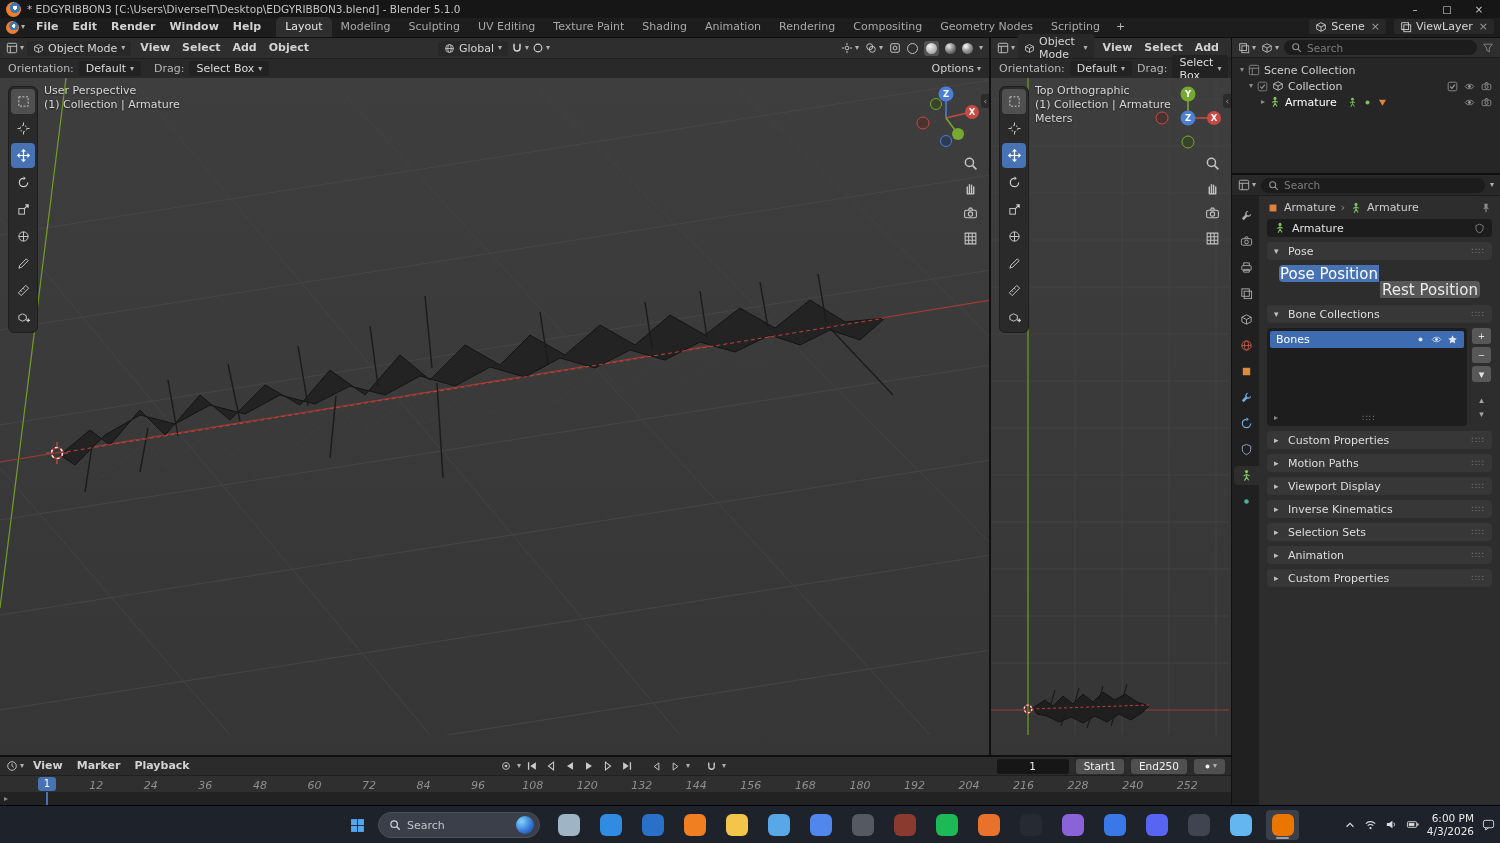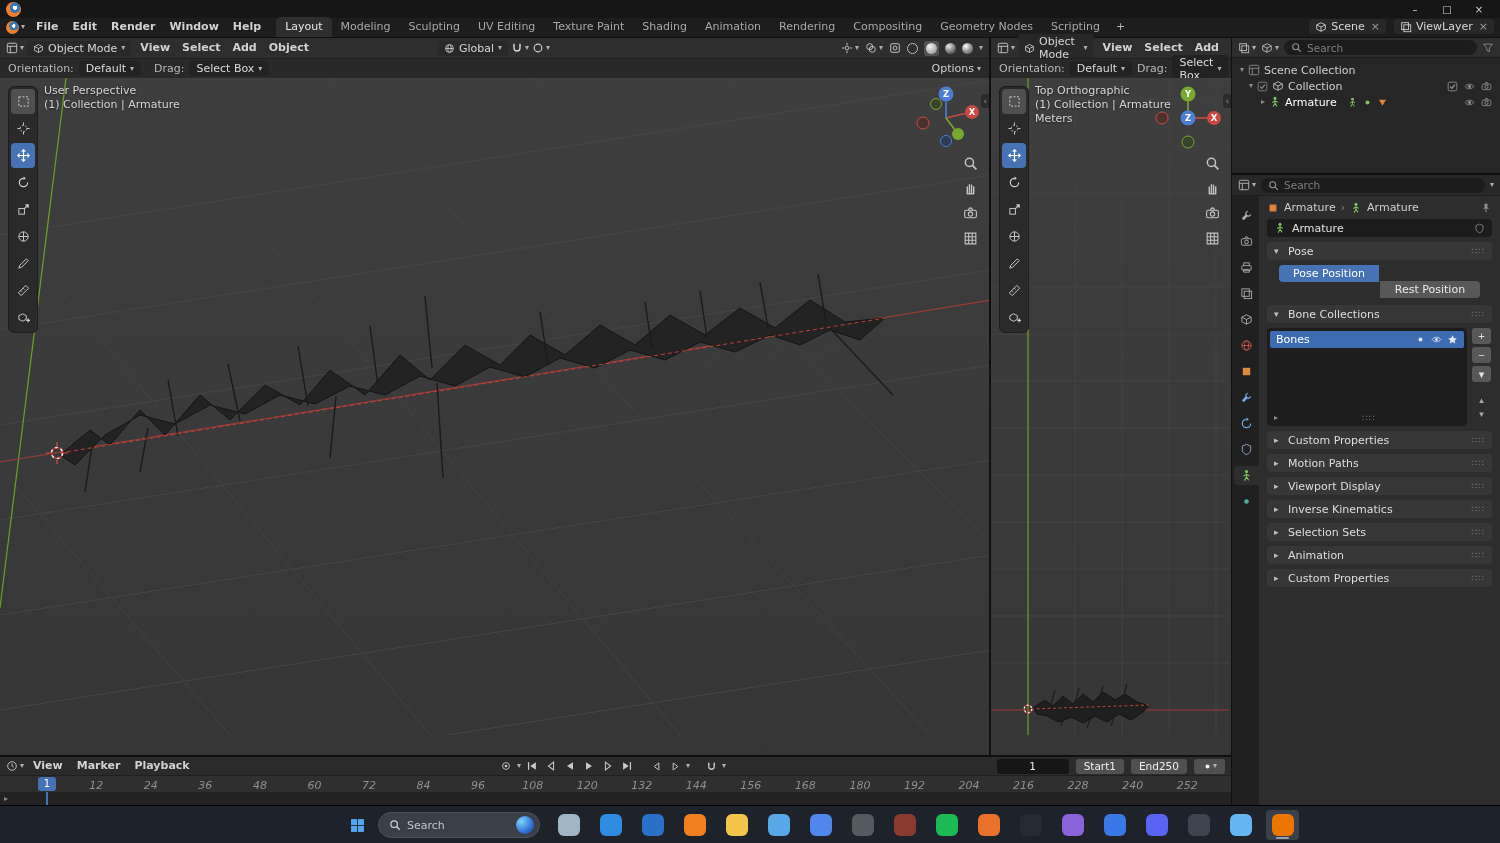--- a/index.html
+++ b/index.html
@@ -89,21 +89,21 @@
 .pr-tabs { width:27px; background:#202020; display:flex; flex-direction:column; align-items:flex-end; padding-top:10px; gap:7px; flex:none; }
 .prop-tab { width:25px; height:19px; display:flex; align-items:center; justify-content:center; border-radius:4px 0 0 4px; color:var(--c,#ababab); }
 .prop-tab.active { background:#2d2d2d; }
 .pr-main { flex:1; display:flex; flex-direction:column; gap:5px; padding:5px 8px; min-width:0; overflow:hidden; }
 .crumbs { display:flex; align-items:center; gap:5px; color:#cfcfcf; }
 .crumbs .sep { color:#8a8a8a; }
 .name-field { display:flex; align-items:center; gap:6px; background:#1c1c1c; border-radius:4px; height:18px; padding:0 7px; color:#e2e2e2; }
 .sect { display:flex; align-items:center; gap:5px; background:#373737; border-radius:4px; height:18px; padding:0 7px; color:#dedede; flex:none; }
 .sect .arr { font-size:9px; color:#c0c0c0; width:9px; }
 .pose-seg { display:flex; gap:1px; padding:0 12px 2px; }
-.segbtn { flex:1; height:17px; background:#585858; border:none; color:#eaeaea; font:inherit; font-size:11px; }
+.segbtn { flex:1; height:17px; background:#585858; border:none; color:#eaeaea; font:inherit; font-size:15px; }
 .segbtn:first-child { border-radius:4px 0 0 4px; } .segbtn:last-child { border-radius:0 4px 4px 0;margin-top:16px; }
 .segbtn.active { background:#4772b3; color:#fff; }
 .bc-wrap { display:flex; gap:4px; }
 .bc-list { flex:1; background:#1d1d1d; border-radius:4px; height:98px; position:relative; padding:3px; }
 .bc-row { display:flex; align-items:center; background:#3e6cb2; border-radius:2px; height:17px; padding:0 6px; color:#fff; }
 .bc-ic { margin-left:auto; display:flex; gap:5px; align-items:center; color:#dfe6f0; }
 .bc-foot { position:absolute; left:7px; right:7px; bottom:3px; display:flex; align-items:center; }
 .bc-foot .grip { margin:0 auto; }
 .bc-btns { width:21px; display:flex; flex-direction:column; align-items:center; gap:3px; }
 .bc-btns button { width:19px; height:16px; background:#585858; border:none; border-radius:3px; color:#e2e2e2; font-size:11px; line-height:1; padding:0; }
@@ -329,20 +329,21 @@
         <rect x="1.5" y="2.5" width="11" height="8" rx="2" fill="none" stroke="currentColor"></rect>
         <path d="M4,10.5V13l3,-2.5" fill="none" stroke="currentColor"></path>
       </symbol>
 </defs>
 </svg>
 
 <div id="app">
 
   <div class="titlebar">
     <span class="blogo"></span>
+    <span class="title-text">* EDGYRIBBON3 [C:\Users\DiverseIT\Desktop\EDGYRIBBON3.blend] - Blender 5.1.0</span>
     <span class="win-btns">
       <span class="wbtn">–</span>
       <span class="wbtn">□</span>
       <span class="wbtn">×</span>
     </span>
   </div>
 
   <div class="topbar">
     <span class="appmenu">
         <span class="blogo" style="width:13px;height:13px"></span>
@@ -1259,15 +1260,36 @@
         <div class="tb-app" style="--c: #3f4450;">
           <span class="tb-glyph"></span>
         </div>
         <div class="tb-app" style="--c: #63b6f0;">
           <span class="tb-glyph"></span>
         </div>
         <div class="tb-app active" style="--c: #ea7600;">
           <span class="tb-glyph"></span>
         </div>
       </div>
+    <div class="tb-tray">
+      <svg class="ic s12">
+          <use href="#i-chev-up"></use>
+        </svg>
+      <svg class="ic s13">
+          <use href="#i-wifi"></use>
+        </svg>
+      <svg class="ic s13">
+          <use href="#i-speaker"></use>
+        </svg>
+      <svg class="ic s13">
+          <use href="#i-battery"></use>
+        </svg>
+      <div class="tb-clock">
+        <div>6:00 PM</div>
+        <div>4/3/2026</div>
+      </div>
+      <svg class="ic s13">
+          <use href="#i-bubble"></use>
+        </svg>
+    </div>
   </div>
 
 </div>
 
 </body></html>

